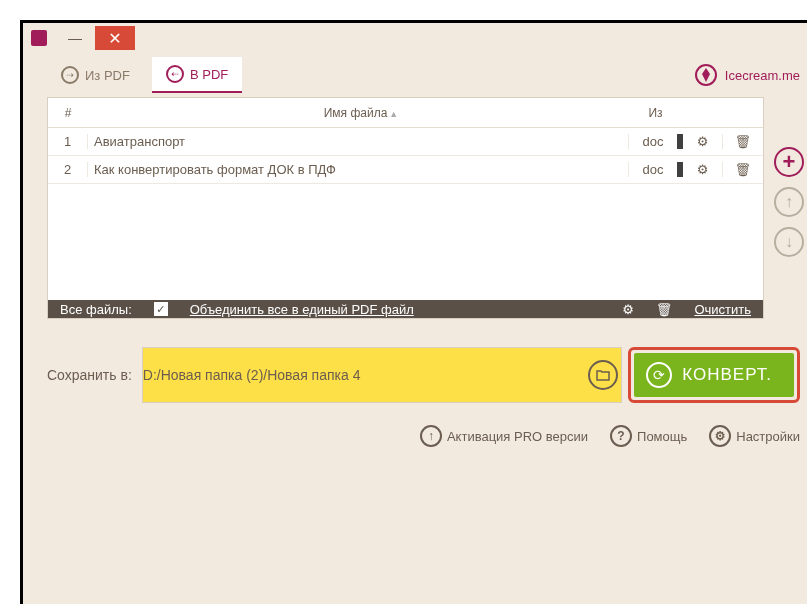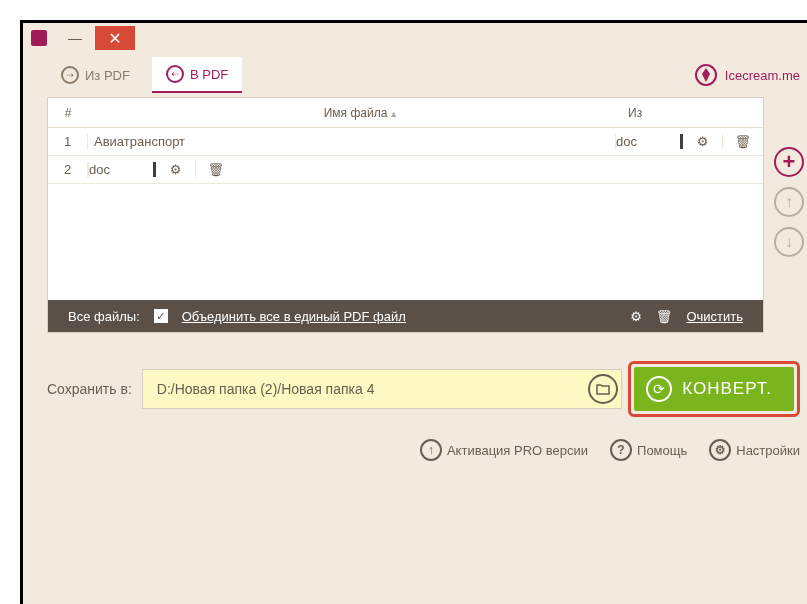--- a/index.html
+++ b/index.html
@@ -16,41 +16,41 @@
 .tab.active { background: #fff; border-bottom: 2px solid #a01d5a; color: #a01d5a; }
 .tab-icon { width: 18px; height: 18px; border: 2px solid currentColor; border-radius: 50%; display: flex; align-items: center; justify-content: center; font-size: 9px; }
 .link-ice { margin-left: auto; display: flex; align-items: center; gap: 8px; color: #a01d5a; font-size: 13px; }
 .ice-icon { width: 22px; height: 22px; border: 2px solid #a01d5a; border-radius: 50%; display: flex; align-items: center; justify-content: center; }
 .main { padding: 0 60px 0 24px; }
 .table-area { background: #fff; border: 1px solid #d8cfc2; }
 .thead { display: flex; height: 30px; align-items: center; border-bottom: 1px solid #e5ddd0; font-size: 12px; color: #6b5d4f; }
 .th-num { width: 40px; text-align: center; }
 .th-name { flex: 1; padding-left: 6px; text-align: center; }
 .th-name .sort { color: #aaa; font-size: 9px; margin-left: 2px; }
-.th-from { width: 55px; }
+.th-from { width: 55px; text-align: center; }
 .th-set { width: 40px; }
 .th-del { width: 40px; }
 .trow { display: flex; height: 28px; align-items: center; border-bottom: 1px solid #eee9df; font-size: 13px; color: #6b5d4f; }
 .td-num { width: 40px; text-align: center; border-right: 1px solid #eee9df; }
 .td-name { flex: 1; padding-left: 6px; }
-.td-from { width: 68px; text-align: left; border-left: 1px solid #eee9df; border-right: 3px solid #404040; }
+.td-from { width: 55px; text-align: center; border-left: 1px solid #eee9df; border-right: 6px solid #404040; }
 .td-set { width: 40px; text-align: center; border-right: 1px solid #eee9df; }
 .td-del { width: 40px; text-align: center; }
 .empty { height: 116px; }
-.footer-bar { height: 32px; background: #5a5048; display: flex; align-items: center; padding: 0 20px; color: #fff; font-size: 13px; gap: 14px; }
+.footer-bar { height: 18px; background: #5a5048; display: flex; align-items: center; padding: 0 12px; color: #fff; font-size: 13px; gap: 22px; }
 .footer-bar .chk { width: 14px; height: 14px; background: #fff; color: #5a5048; display: flex; align-items: center; justify-content: center; font-size: 11px; }
 .footer-bar .merge { text-decoration: underline; }
 .footer-bar .spacer { flex: 1; }
 .footer-bar .clear { text-decoration: underline; }
 .side-btns { position: absolute; right: 20px; top: 124px; display: flex; flex-direction: column; gap: 10px; }
 .circ { width: 30px; height: 30px; border: 2px solid #b8aea0; border-radius: 50%; display: flex; align-items: center; justify-content: center; color: #b8aea0; font-size: 16px; cursor: pointer; }
 .circ.add { border-color: #a01d5a; color: #a01d5a; font-size: 22px; font-weight: bold; }
 .save-row { display: flex; align-items: center; padding: 28px 24px 12px 24px; gap: 10px; }
 .save-lbl { font-size: 14px; color: #6b5d4f; }
-.save-input { flex: 1; height: 40px; border: 1px solid #d8cfc2; background: #fef9c3; display: flex; align-items: center; padding: 0 14px; font-size: 14px; color: #6b5d4f; }
+.save-input { flex: 1; height: 56px; border: 1px solid #d8cfc2; background: #fde047; display: flex; align-items: center; padding: 0 0; font-size: 14px; color: #6b5d4f; }
 .folder-btn { width: 30px; height: 30px; border: 2px solid #6b5d4f; border-radius: 50%; display: flex; align-items: center; justify-content: center; margin-left: -44px; color: #6b5d4f; }
 .convert-wrap { padding: 3px; border: 3px solid #d84a38; border-radius: 6px; }
 .convert-btn { height: 44px; background: #7ab51d; color: #fff; display: flex; align-items: center; padding: 0 22px 0 12px; gap: 10px; font-size: 17px; letter-spacing: 1px; border-radius: 2px; cursor: pointer; }
 .convert-btn .ci { width: 26px; height: 26px; border: 2px solid #fff; border-radius: 50%; display: flex; align-items: center; justify-content: center; font-size: 14px; }
 .bottom-links { display: flex; justify-content: flex-end; gap: 22px; padding: 10px 24px 0 24px; }
 .blink { display: flex; align-items: center; gap: 5px; color: #6b5d4f; font-size: 13px; }
 .blink .bi { width: 22px; height: 22px; border: 2px solid #6b5d4f; border-radius: 50%; display: flex; align-items: center; justify-content: center; font-size: 12px; font-weight: bold; }
 svg { display: block; }
 </style>
 </head>
@@ -94,20 +94,21 @@
       </div>
       <div class="trow">
         <div class="td-num">1</div>
         <div class="td-name">Авиатранспорт</div>
         <div class="td-from">doc</div>
         <div class="td-set">⚙</div>
         <div class="td-del">🗑</div>
       </div>
       <div class="trow">
         <div class="td-num">2</div>
+        <div class="td-name">Как конвертировать формат ДОК в ПДФ</div>
         <div class="td-from">doc</div>
         <div class="td-set">⚙</div>
         <div class="td-del">🗑</div>
       </div>
       <div class="empty"></div>
       <div class="footer-bar">
         <span>Все файлы:</span>
         <span class="chk">✓</span>
         <span class="merge">Объединить все в единый PDF файл</span>
         <span class="spacer"></span>

